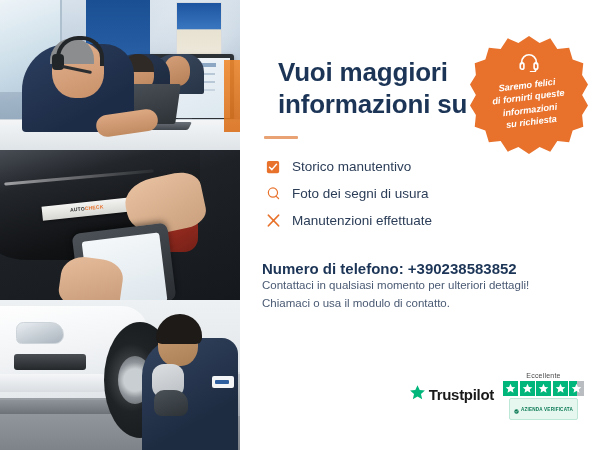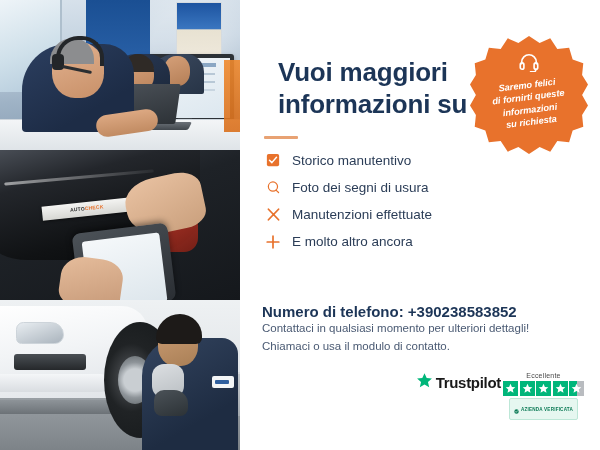--- a/index.html
+++ b/index.html
@@ -328,40 +328,40 @@
     border-radius: 1px;
   }
 
   .feature-list {
     list-style: none;
     margin: 14px 0 0 0;
     padding: 0;
   }
   .feature-item {
     display: flex;
-    align-items: flex-start;
+    align-items: center;
     height: 27px;
   }
   .feature-icon {
     width: 22px;
     flex: 0 0 22px;
     display: flex;
     align-items: center;
     justify-content: center;
     color: #e8722c;
   }
   .feature-label {
     font-size: 13.5px;
     color: #2b3d57;
     margin-left: 8px;
     white-space: nowrap;
   }
 
   .phone-line {
-    margin-top: 42px;
+    margin-top: 26px;
     font-size: 15px;
     font-weight: bold;
     color: #1c3557;
     white-space: nowrap;
   }
   .contact-copy {
     font-size: 11.5px;
     line-height: 1.55;
     color: #4a5a73;
   }
@@ -400,22 +400,22 @@
     transform: rotate(-7deg);
     padding: 0 12px;
   }
 
   
   .trustpilot {
     position: absolute;
     right: 16px;
     bottom: 30px;
     display: flex;
-    align-items: flex-start;
-    gap: 2px;
+    align-items: center;
+    gap: 9px;
   }
   .tp-logo {
     display: flex;
     align-items: center;
     gap: 3px;
     padding-bottom: 3px;
   }
   .tp-wordmark {
     font-size: 15px;
     font-weight: bold;
@@ -550,28 +550,20 @@
         <span class="feature-icon">
           <svg width="15" height="15" viewBox="0 0 16 16" aria-hidden="true">
             <path d="M2.6 2.4 L13.4 13.6 M13.4 2.4 L2.6 13.6" stroke="#e8722c" stroke-width="1.9" stroke-linecap="round"></path>
             <circle cx="8" cy="8" r="1.2" fill="#e8722c"></circle>
           </svg>
         </span>
         <span class="feature-label">Manutenzioni effettuate</span>
       </li>
 
 
-      <li class="feature-item">
-        <span class="feature-icon">
-          <svg width="16" height="16" viewBox="0 0 16 16" aria-hidden="true">
-            <path d="M8 2.2 V13.8 M2.2 8 H13.8" stroke="#e8722c" stroke-width="1.7" stroke-linecap="round"></path>
-          </svg>
-        </span>
-        <span class="feature-label">E molto altro ancora</span>
-      </li>
 
     </ul>
 
     <div class="phone-line">Numero di telefono: +390238583852</div>
 
     <div class="contact-copy">
       <div>Contattaci in qualsiasi momento per ulteriori dettagli!</div>
       <div>Chiamaci o usa il modulo di contatto.</div>
     </div>
 

